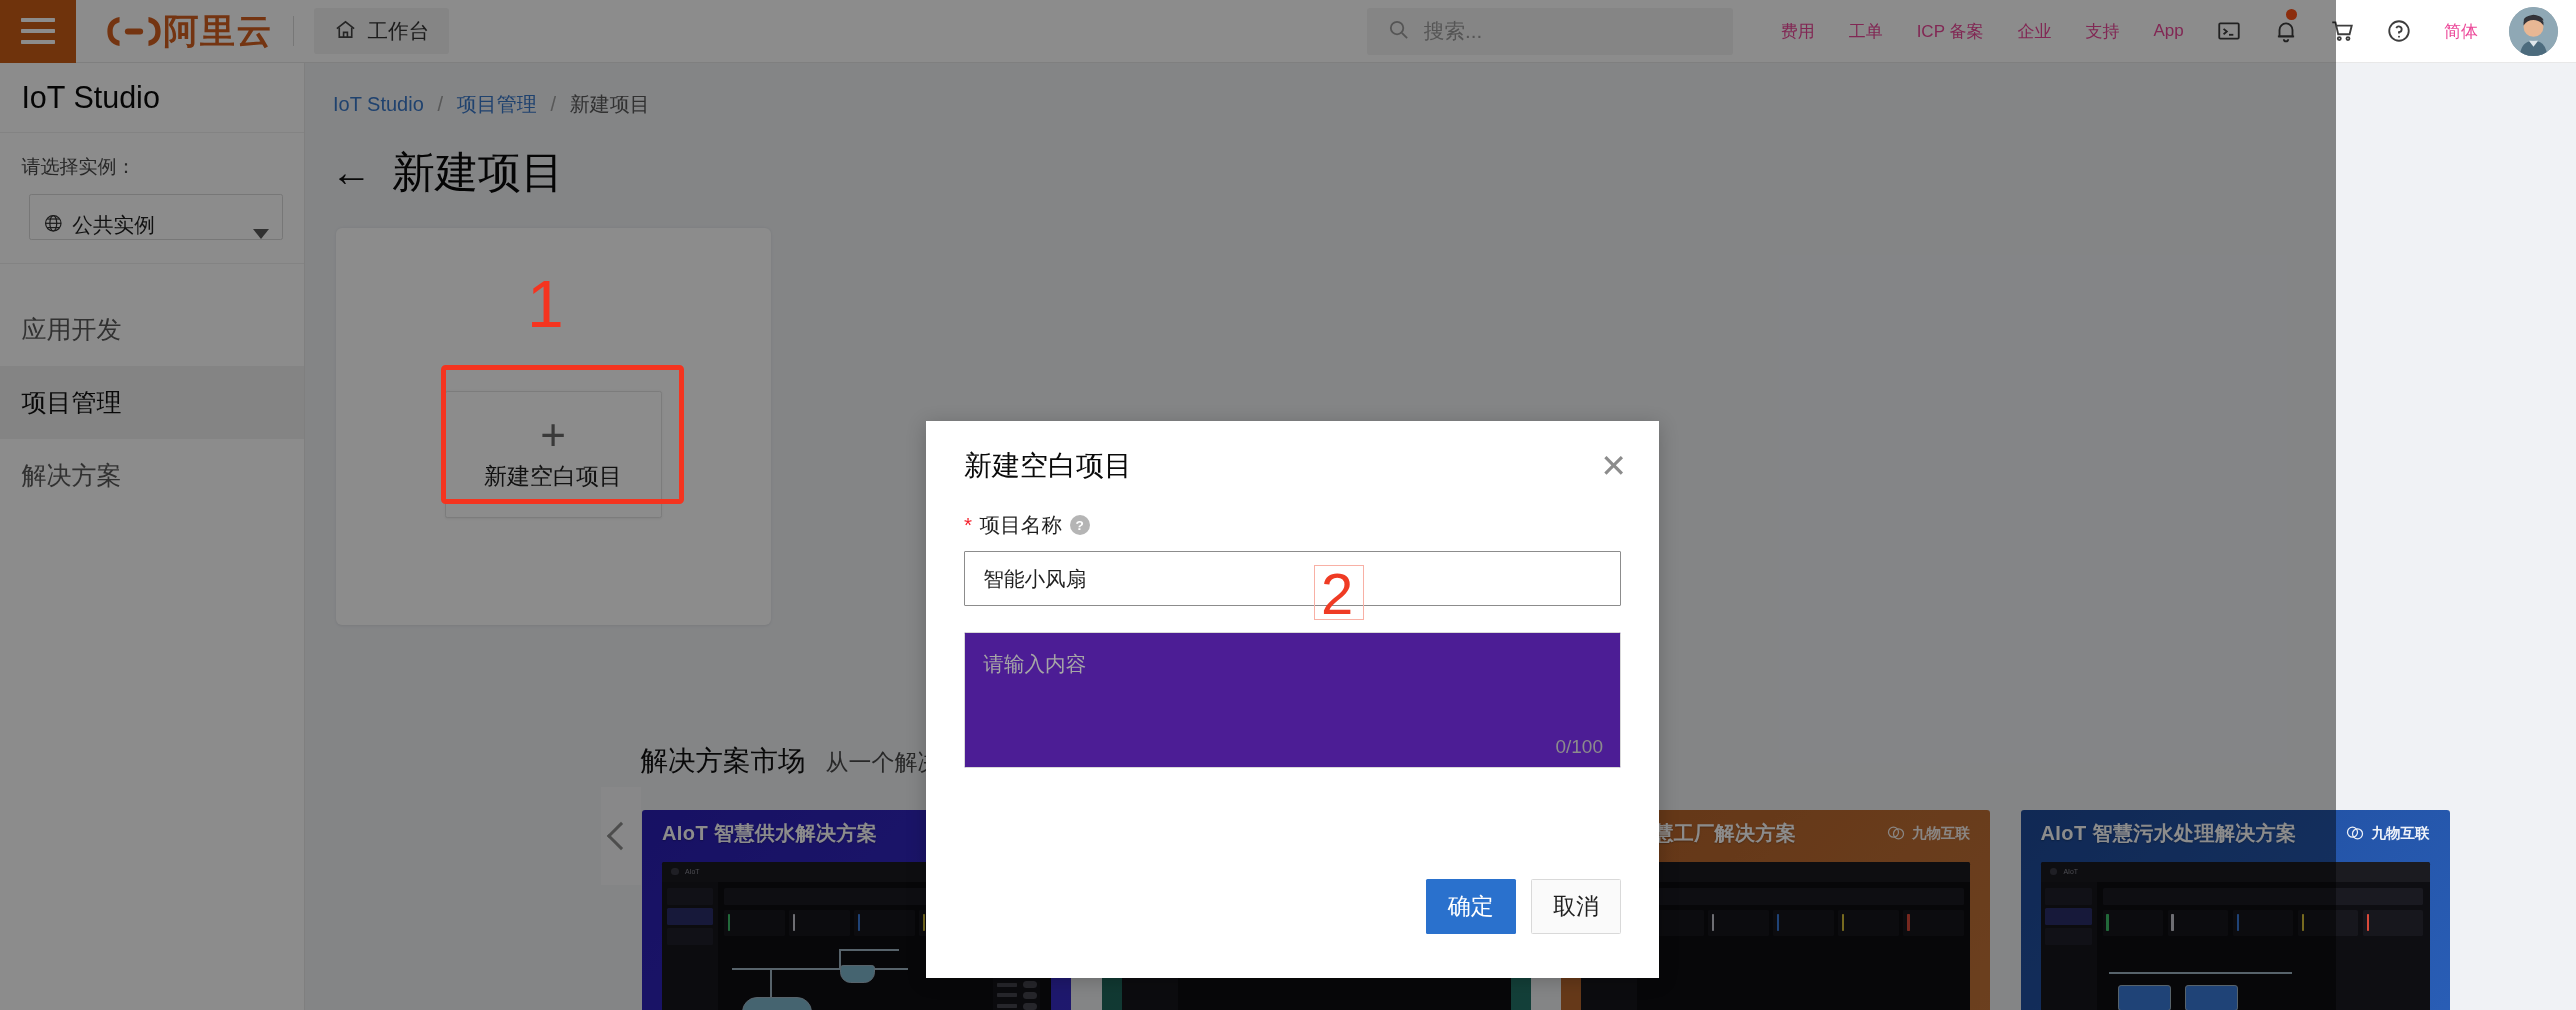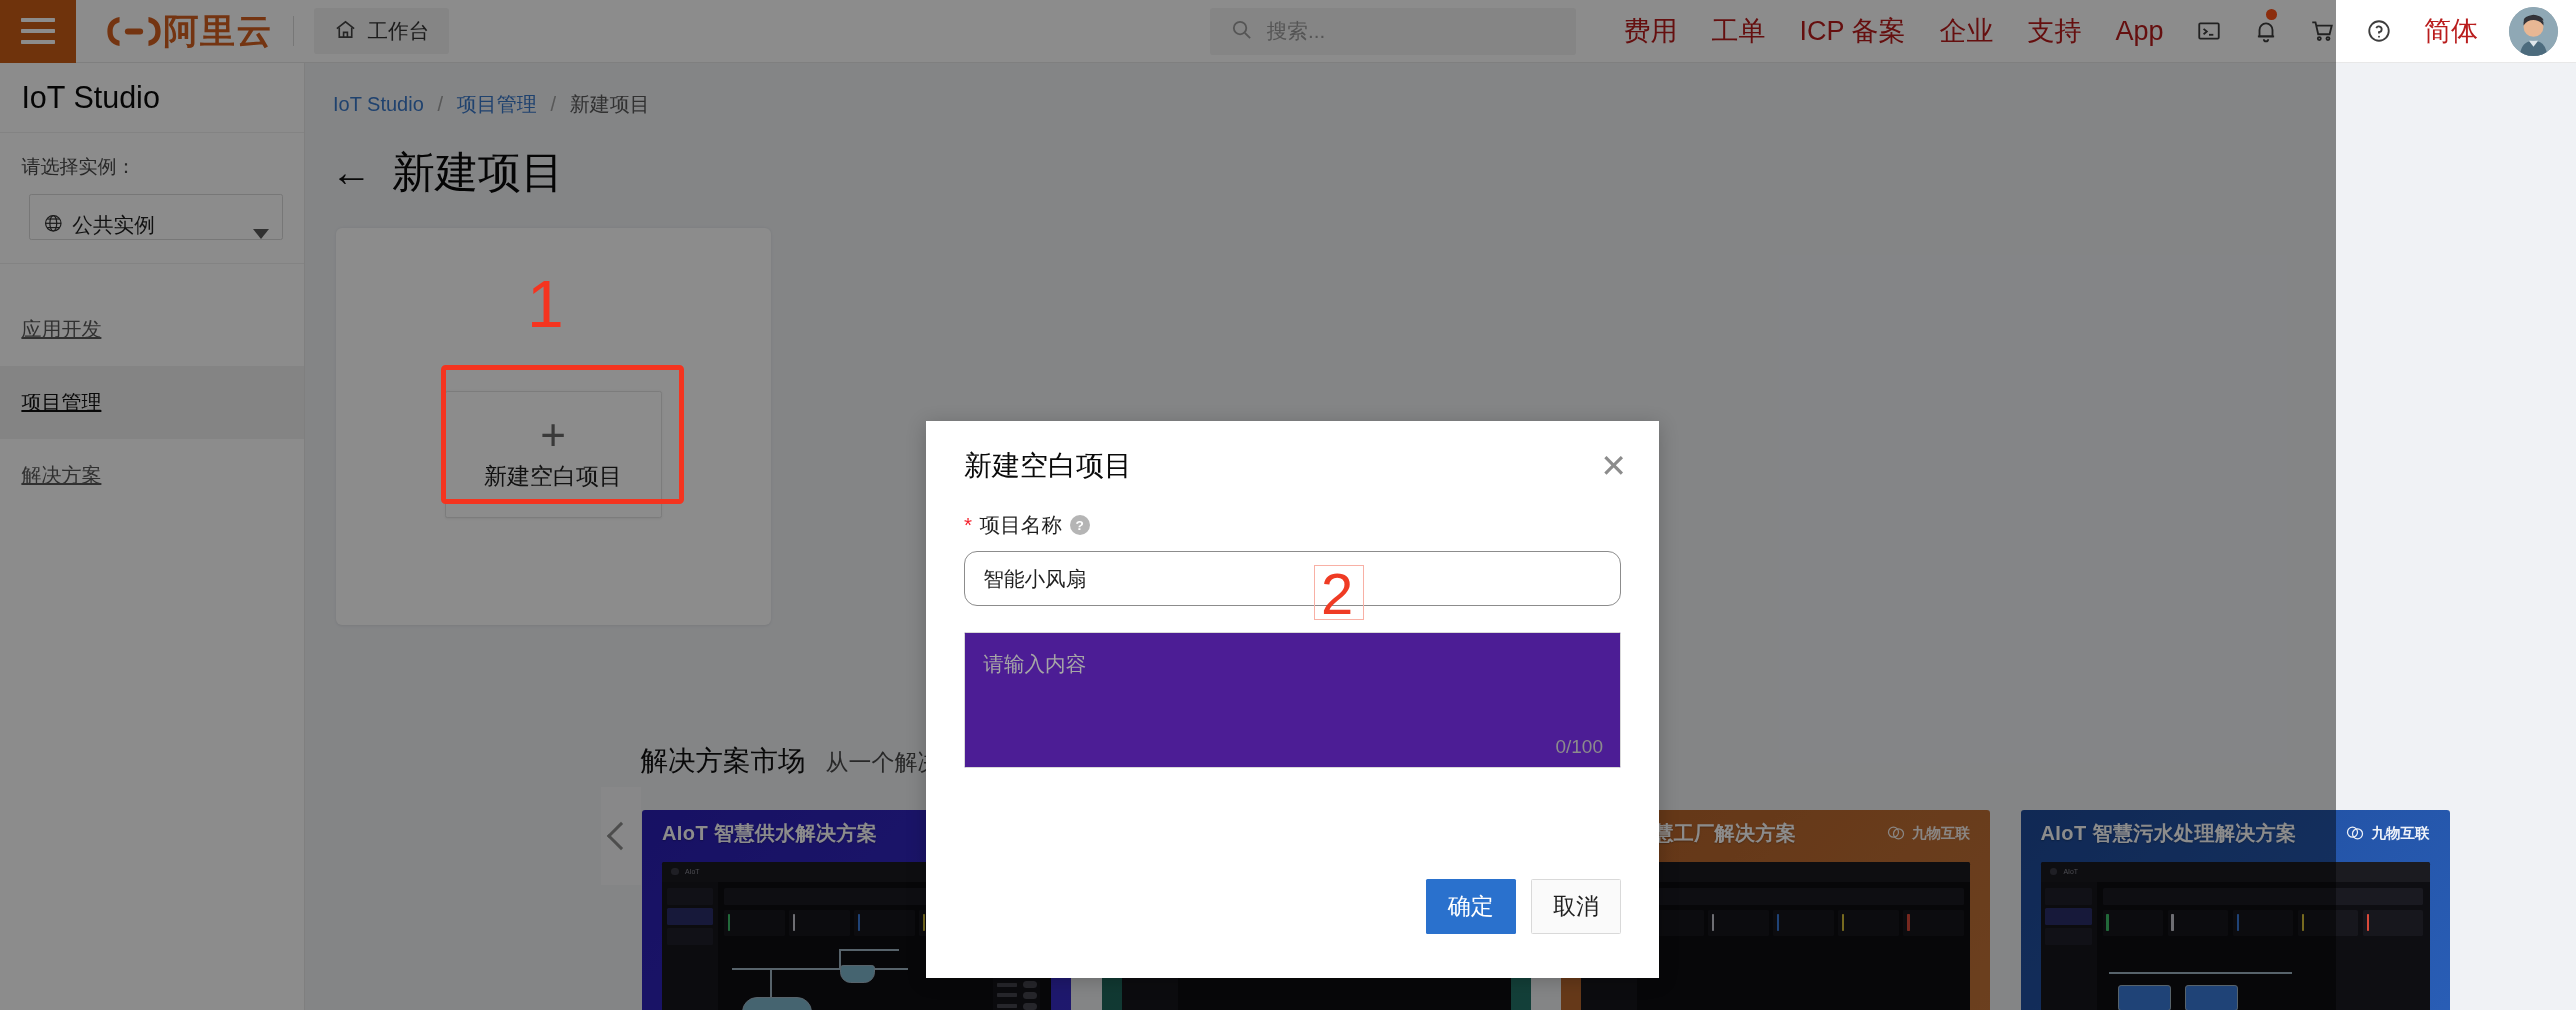--- a/index.html
+++ b/index.html
@@ -46,21 +46,21 @@
 
   .search-box {
     width:366px; height:47px; background:#f2f2f2; border-radius:3.1px;
     display:flex; align-items:center; padding:0 20px; gap:13.7px; cursor:text;
     margin-right:30.5px;
   }
   .search-ph { font-size:20.6px; color:#9b9b9b; }
 
   .hdr-nav { display:flex; align-items:center; gap:0; }
   .hdr-nav .item {
-    font-size:27px; color:#b91c1c; padding:0 17px; cursor:pointer; white-space:nowrap;
+    font-size:17px; color:#ec4899; padding:0 17px; cursor:pointer; white-space:nowrap;
   }
   .hdr-icon { position:relative; padding:0 15.3px; cursor:pointer; display:flex; align-items:center; }
   .dot-badge {
     position:absolute; top:-9.2px; right:17px; width:10.7px; height:10.7px;
     background:#ff5219; border-radius:50%;
   }
   .avatar {
     width:49px; height:49px; border-radius:50%; overflow:hidden; margin:0 18.3px 0 13.7px;
     background:#8fa3ad; flex:0 0 auto;
   }
@@ -83,21 +83,21 @@
   }
   .instance-select .globe { font-size:20.6px; color:#333; margin-right:9.2px; }
   .instance-select .val { font-size:20.6px; color:#1f1f1f; flex:1 1 auto; }
   .caret-down {
     width:0; height:0; border-left:8.4px solid transparent; border-right:8.4px solid transparent;
     border-top:10px solid #595959;
   }
   .nav-list { padding-top:29px; }
   .nav-item {
     height:73px; display:flex; align-items:center; padding-left:21.4px;
-    font-size:20px; color:#333; cursor:pointer;text-decoration:underline;
+    font-size:25px; color:#333; cursor:pointer;
   }
   .nav-item.active { background:#f0f0f0; color:#111; }
   .nav-item.muted { color:#5a5a5a; }
 
   
   .main { position:absolute; top:63px; left:305px; width:2271px; height:948px; background:#f0f2f5; }
 
   .breadcrumb { display:flex; align-items:center; padding:27.5px 0 0 28px; gap:13.7px; font-size:20px; }
   .bc-link { color:#3a78c9; cursor:pointer; }
   .bc-sep { color:#a0a0a0; }
@@ -220,21 +220,21 @@
   .modal-body { padding:0 38px; }
   .field { margin-bottom:26px; }
   .field-label { display:flex; align-items:center; gap:7.6px; font-size:20.6px; color:#1f1f1f; margin-bottom:12.2px; }
   .req-star { color:#f5222d; font-size:20.6px; line-height:1; }
   .help-icon {
     width:20px; height:20px; border-radius:50%; background:#b5b5b5; color:#ffffff;
     font-size:13.7px; display:flex; align-items:center; justify-content:center;
     font-weight:700; cursor:pointer;
   }
   .text-input {
-    width:100%; height:55px; border:0.8px solid #8c8c8c; border-radius:13px;
+    width:100%; height:55px; border:0.8px solid #8c8c8c; border-radius:1px;
     background:#ffffff; display:flex; align-items:center; padding:0 18.3px;
     font-size:20.6px; color:#1f1f1f; cursor:text;
   }
   .textarea-wrap {
     width:100%; height:136px; border:0.8px solid #d9d9d9; border-radius:1.5px;
     background:#4c1d95; position:relative; padding:17px 18.3px; cursor:text;
   }
   .ta-ph { font-size:20.6px; color:#a6a6a6; }
   .ta-count { position:absolute; right:17px; bottom:9.2px; font-size:19px; color:#8c8c8c; }
 

